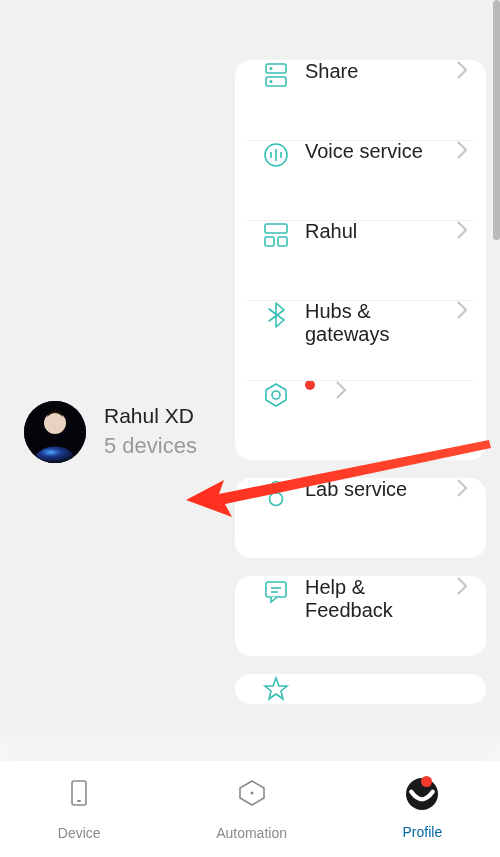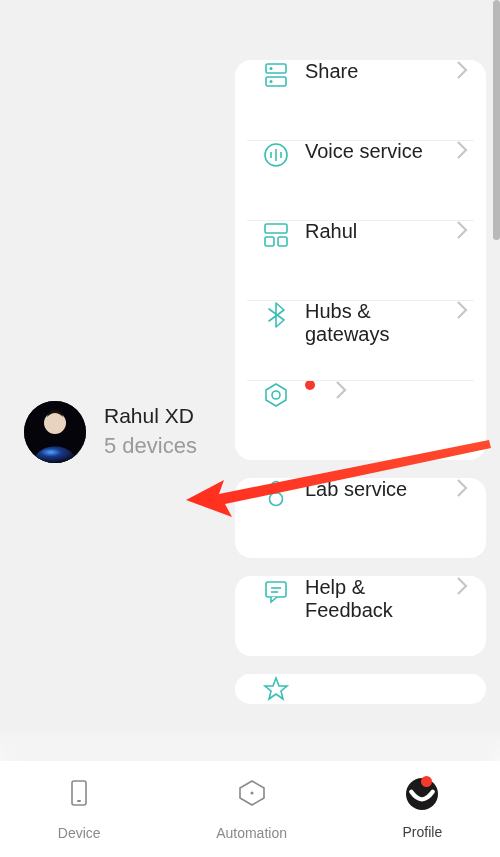--- a/index.html
+++ b/index.html
@@ -65,21 +65,21 @@
     position: absolute; left: 0; right: 0; bottom: 0; height: 96px;
     background: #ffffff;
     display: flex; justify-content: space-around; align-items: center;
     box-shadow: 0 -10px 20px rgba(0,0,0,0.04);
   }
   .nav-item {
     display: flex; flex-direction: column; align-items: center; gap: 14px;
     color: #8a8a8a; font-size: 14px; position: relative;
   }
   .nav-item svg { width: 30px; height: 30px; stroke: #8a8a8a; fill: none; stroke-width: 1.6; }
-  .nav-item.active { color: #404040; text-align: right; }
+  .nav-item.active { color: #0369a1; text-align: right; }
   .nav-item.active .nav-icon-circle {
     width: 32px; height: 32px; border-radius: 50%; background: #1a1a1a;
     display: flex; align-items: center; justify-content: center;
   }
   .nav-item .badge {
     position: absolute; top: -2px; right: 10px; width: 11px; height: 11px;
     border-radius: 50%; background: #f53a2d;
   }
   .nav-smile2 { width:14px; height:14px; }
 

